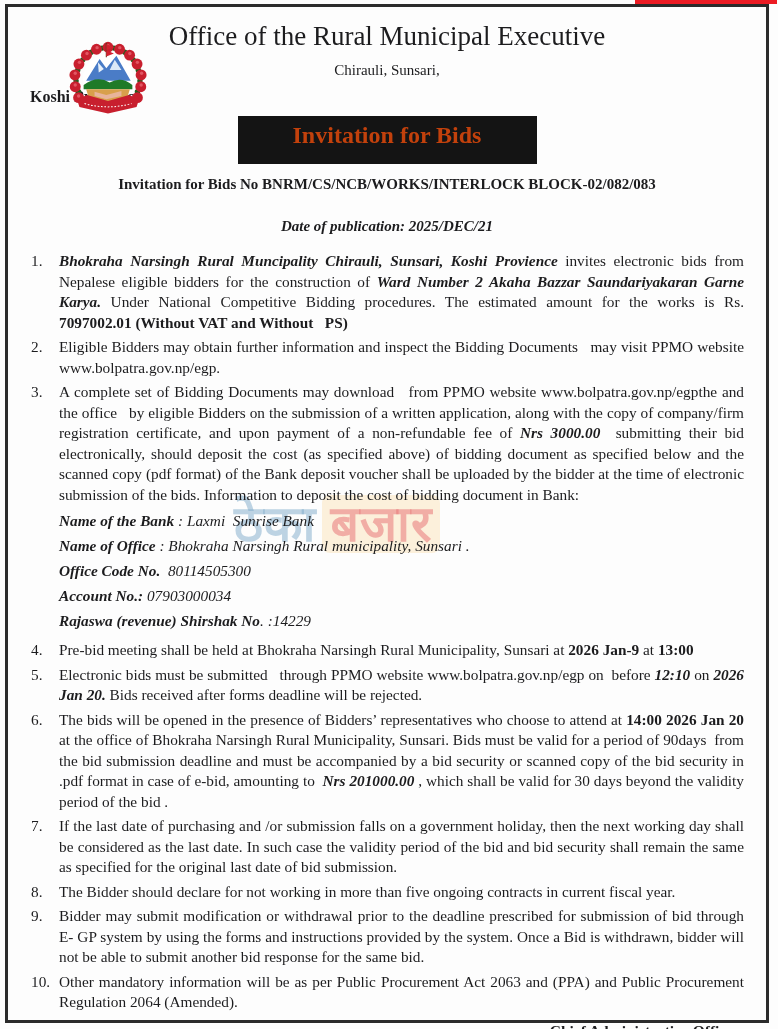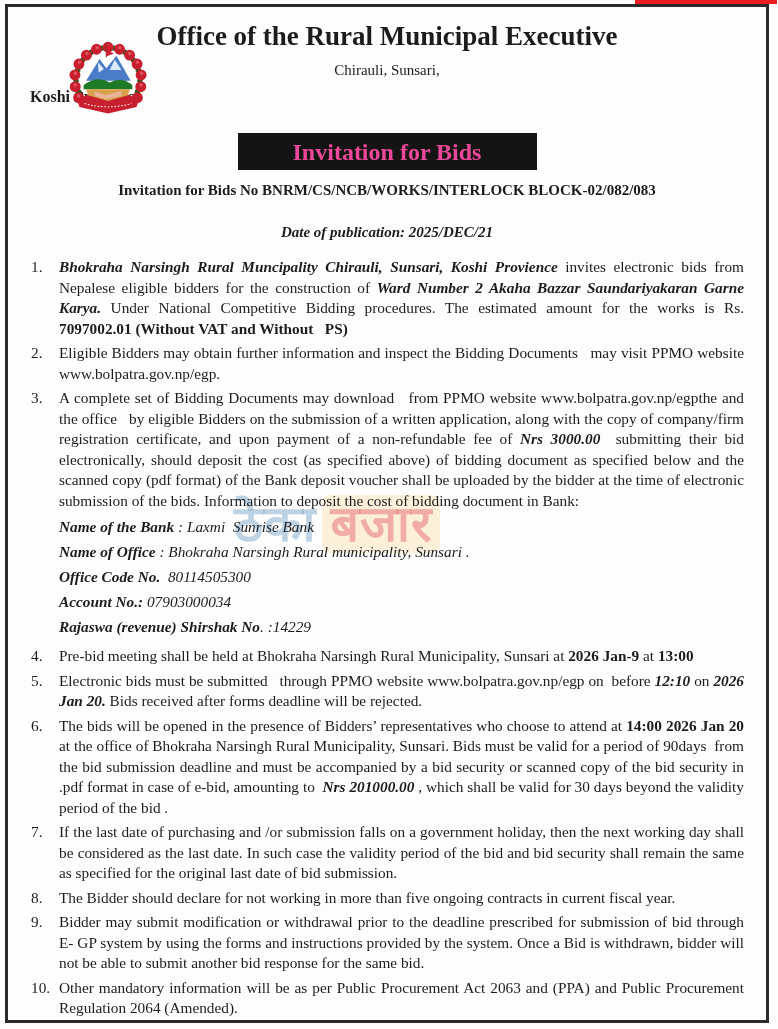--- a/index.html
+++ b/index.html
@@ -24,26 +24,26 @@
     font-weight:bold;font-size:50px;line-height:1;
     white-space:nowrap;letter-spacing:1px;
     pointer-events:none;
   }
   .wm1{color:rgba(125,170,202,0.50);}
   .wm2{color:rgba(231,118,120,0.55);background:rgba(251,221,168,0.40);border-radius:8px;padding:0 8px;margin-left:6px;}
   .content{position:relative;z-index:1;}
   
   .logo{position:absolute;left:36px;top:20px;width:84px;height:80px;}
   .h1{font-size:19px;font-weight:bold;text-align:center;line-height:24px;}
-  .h2{font-size:27px;font-weight:bold;text-align:center;line-height:32px;margin-top:3px;}
+  .h2{font-size:27px;font-weight:normal;text-align:center;line-height:32px;margin-top:3px;}
   .h3{font-size:15px;font-weight:normal;text-align:center;line-height:18px;margin-top:9px;}
   .h4{font-size:16px;font-weight:bold;text-align:left;line-height:18px;margin-top:9px;}
   .banner{
-    width:299px;height:37px;margin:27px auto 0 auto;
-    background:#141414;color:#ec4899;
+    width:299px;height:48px;margin:10px auto 0 auto;
+    background:#141414;color:#c2410c;
     font-size:24px;font-weight:bold;line-height:39px;text-align:center;
   }
   .bidno{font-size:15px;font-weight:bold;text-align:center;line-height:18px;margin-top:11px;}
   .pubdate{font-size:15px;font-weight:bold;font-style:italic;text-align:center;line-height:18px;margin-top:24px;}
   
   .list{margin-top:16px;font-size:15.3px;line-height:20.5px;}
   .li{display:flex;margin-bottom:4px;}
   .num{flex:0 0 28px;padding-left:1px;}
   .ibody{flex:1;}
   .ptext{text-align:justify;white-space:pre-wrap;}

